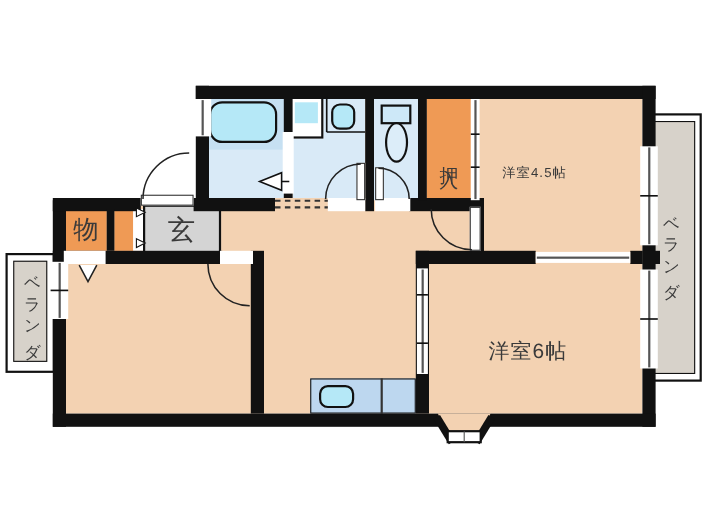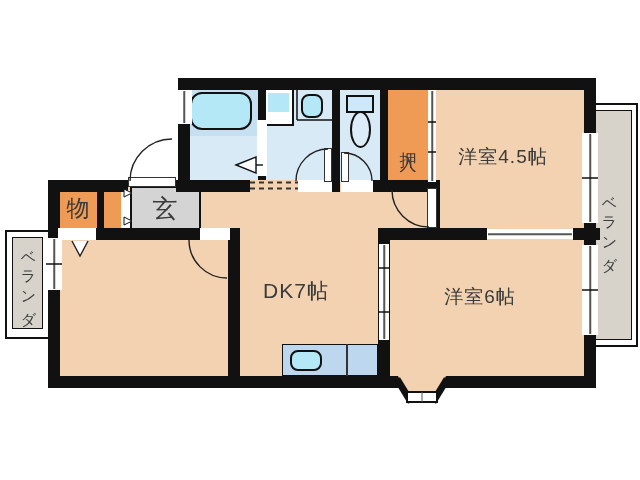--- a/index.html
+++ b/index.html
@@ -107,23 +107,22 @@
   <div class="a white" style="left:582px;top:133px;width:16px;height:90px">
       <div class="vline"></div>
     </div>
   <div class="a white" style="left:582px;top:245px;width:16px;height:90px">
       <div class="vline"></div>
     </div>
   <div class="a white" style="left:487px;top:229px;width:86px;height:10px">
       <div class="hline"></div>
     </div>
 
-  <div class="lbl" style="left:428px;top:144px;width:150px;height:26px;font-size:19px">洋室4.5帖</div>
-  <div class="lbl" style="left:405px;top:284px;width:150px;height:26px;font-size:19px">洋室6帖</div>
-  <div class="lbl" style="left:231px;top:277px;width:130px;height:28px;font-size:21px">DK7帖</div>
+  <div class="lbl" style="left:411px;top:144px;width:150px;height:26px;font-size:12px">洋室4.5帖</div>
+  <div class="lbl" style="left:405px;top:306px;width:150px;height:26px;font-size:19px">洋室6帖</div>
   <div class="lbl" style="left:130px;top:186px;width:71px;height:44px;font-size:25px">玄</div>
   <div class="lbl" style="left:60px;top:189px;width:37px;height:38px;font-size:23px">物</div>
   <div class="lbl vtext" style="left:390px;top:103px;width:36px;height:76px;font-size:17px">押入</div>
   <div class="lbl vtext" style="left:594px;top:176px;width:30px;height:100px;font-size:15px">ベランダ</div>
   <div class="lbl vtext" style="left:14px;top:230px;width:28px;height:100px;font-size:15px">ベランダ</div>
 
   <svg class="overlay" width="640" height="480" viewBox="0 0 640 480">
 
     <g>
       <polygon points="398,376 446,376 433,401 411,401" fill="#f3d2b2"></polygon>

